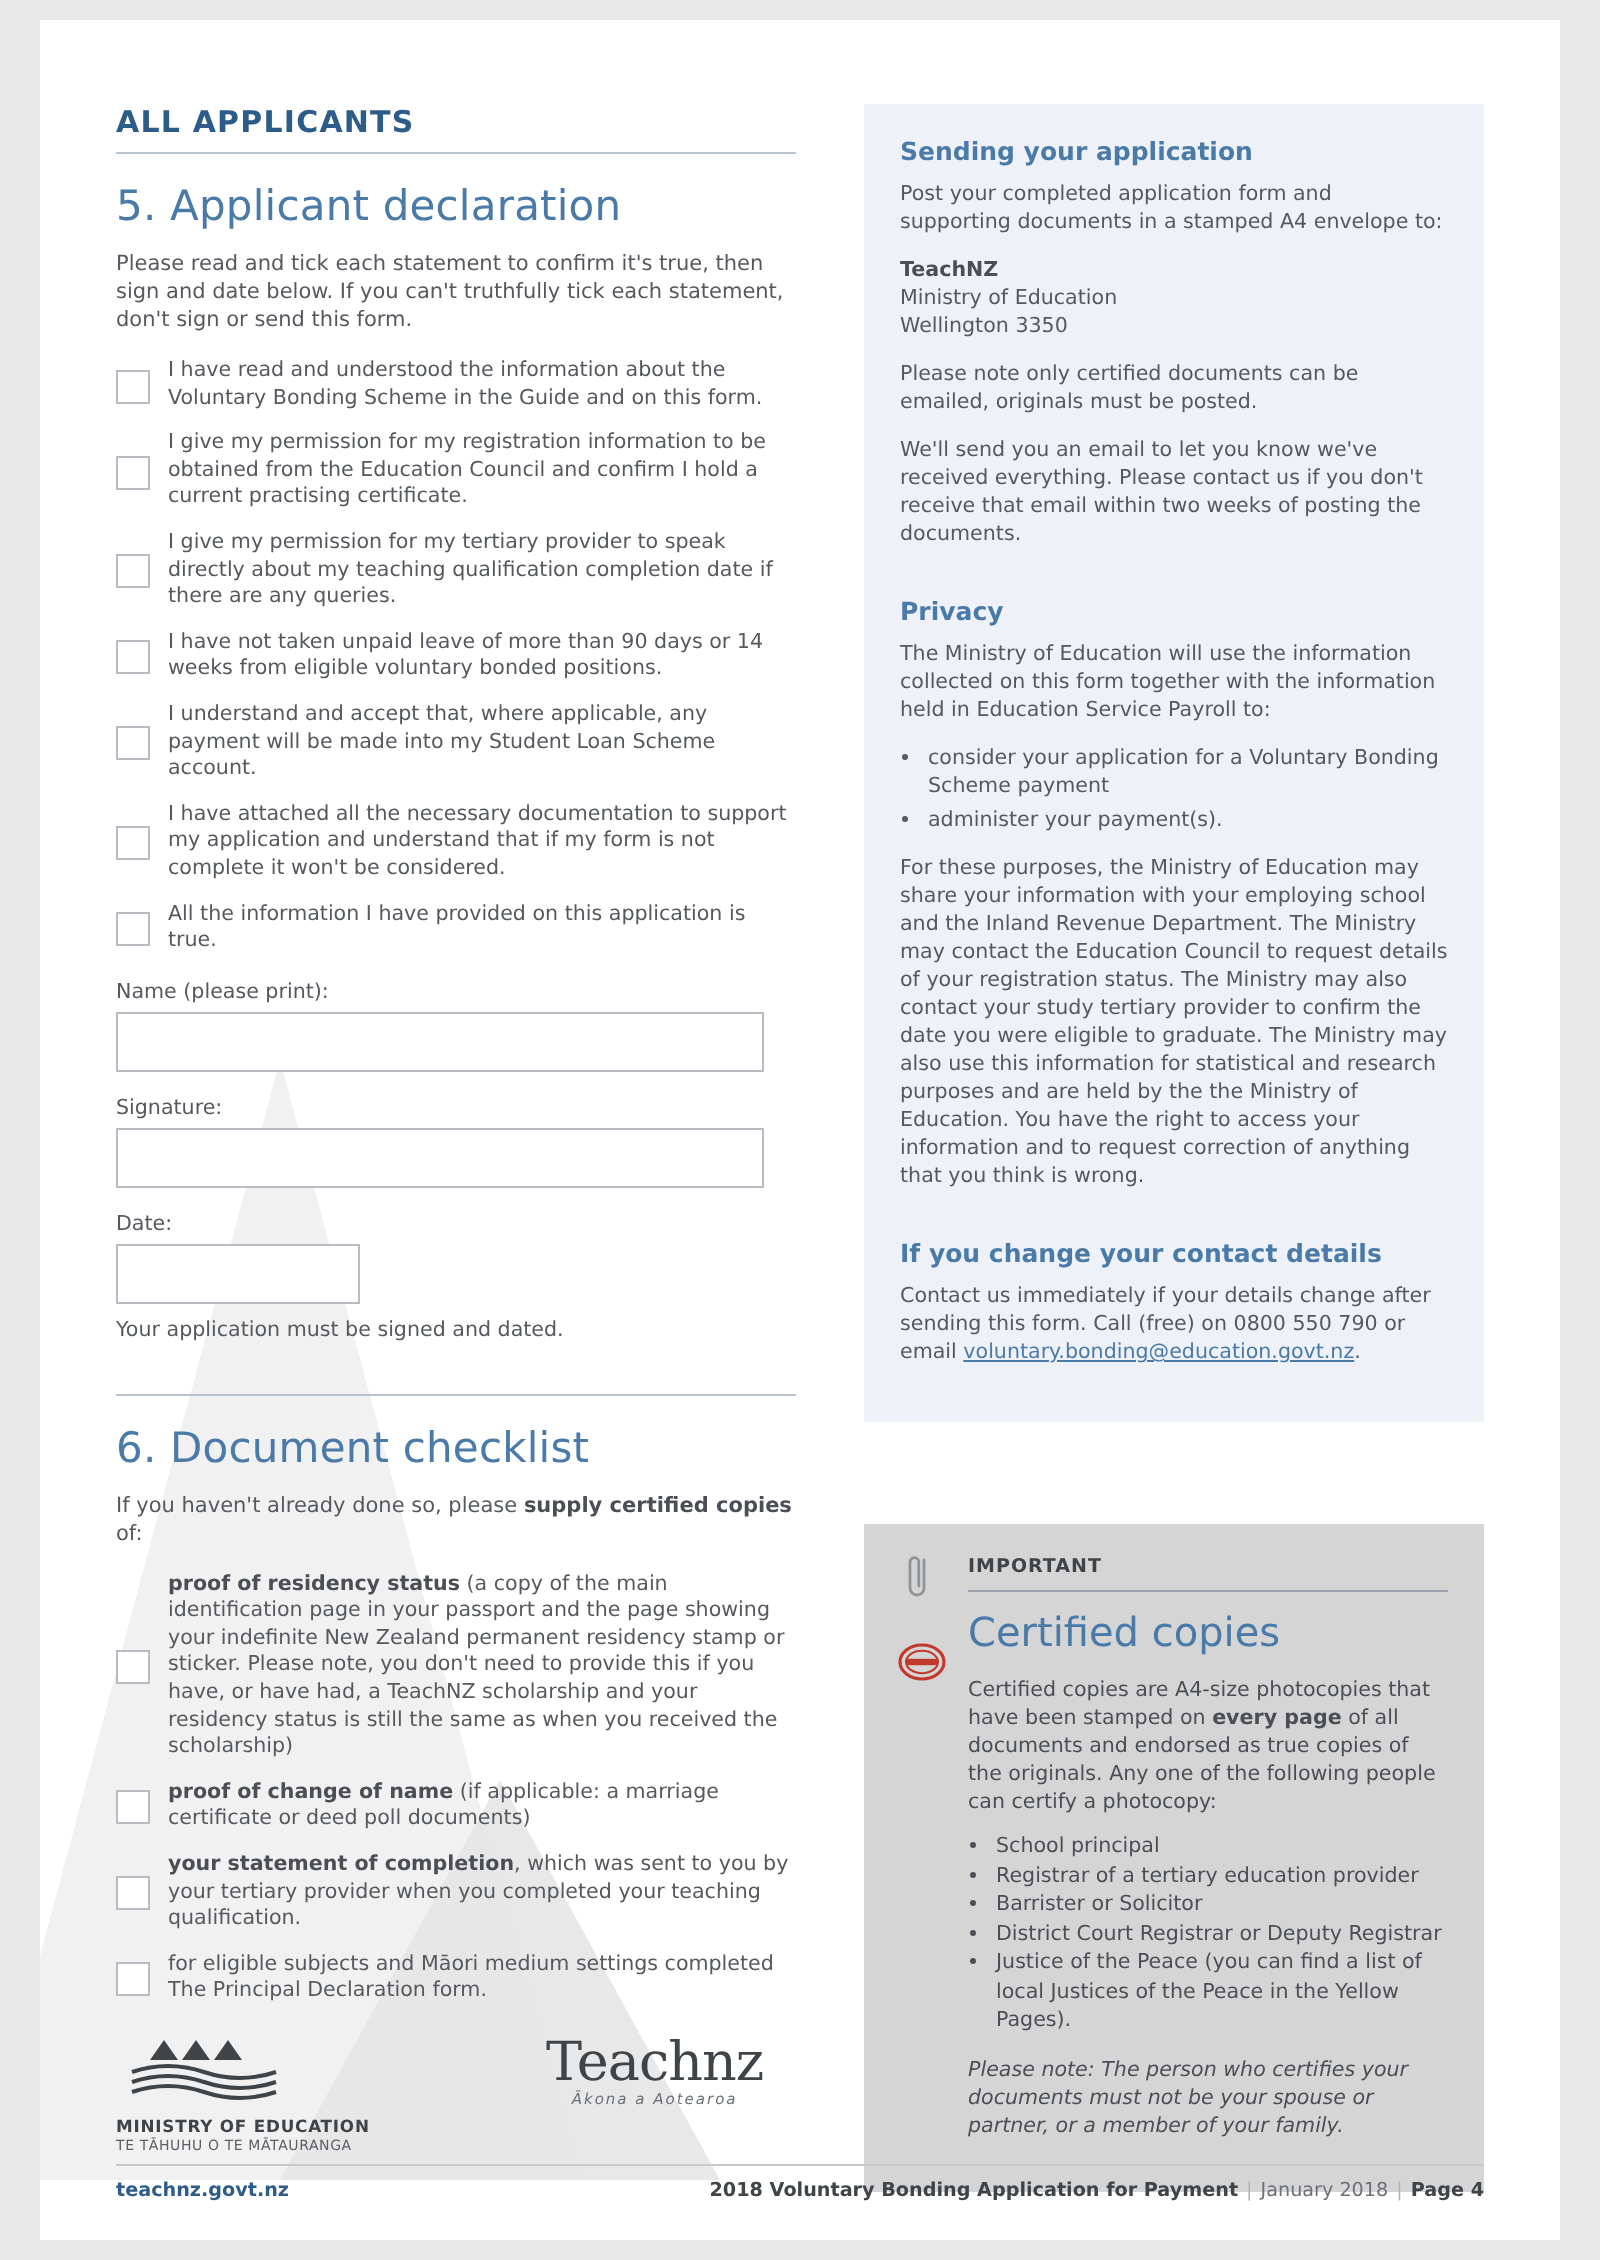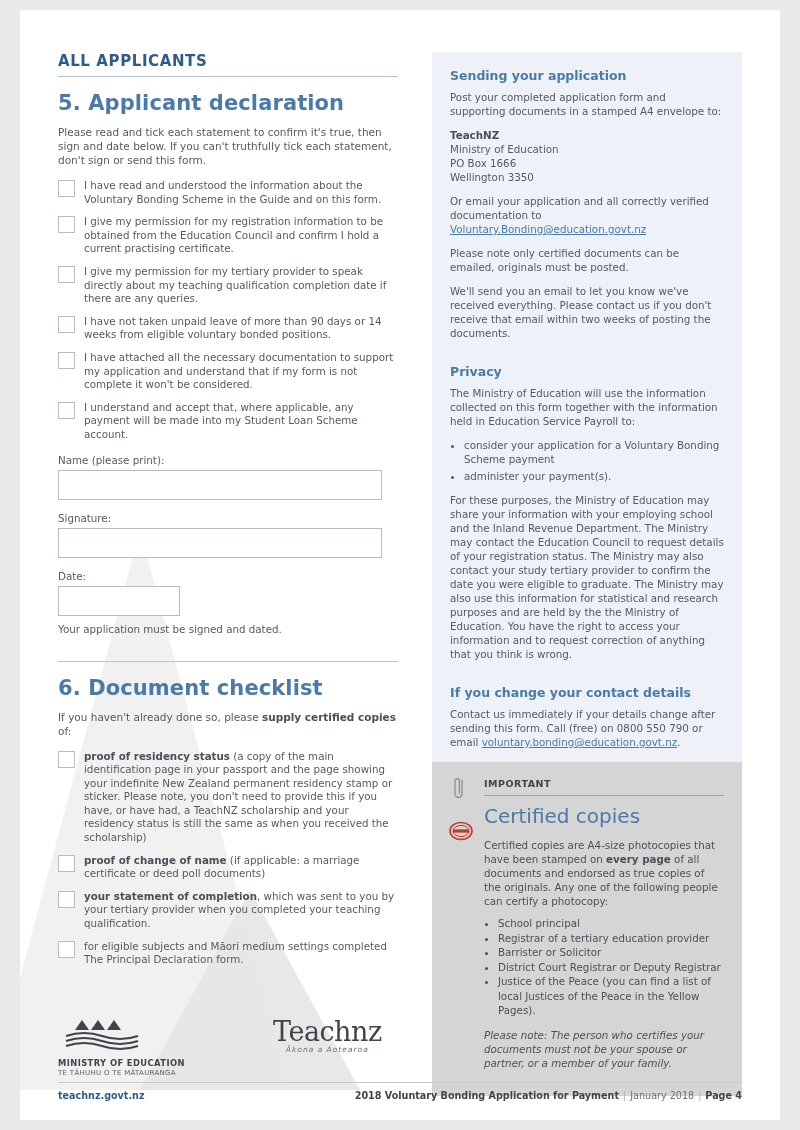--- a/index.html
+++ b/index.html
@@ -36,26 +36,26 @@
   .left{
     position:absolute;left:38px;top:42px;width:340px;
     color:#5b6066;
   }
   .allapp{
     font-size:15px;font-weight:bold;letter-spacing:.6px;
     color:#2d5c8a;margin-bottom:6px;
   }
   .rule{border-top:1px solid #b9c4d2;margin:0 0 14px 0;}
   h2.sec{
-    font-size:21px;font-weight:bold;color:#4a7aa8;
+    font-size:21px;font-weight:normal;color:#4a7aa8;
     margin:0 0 10px 0;letter-spacing:.1px;
   }
   p.lead{font-size:10.5px;line-height:14px;margin:0 0 12px 0;color:#55595e;}
 
-  .cbrow{display:flex;align-items:flex-start;margin-bottom:9px;}
+  .cbrow{display:flex;align-items:center;margin-bottom:9px;}
   .cb{
     flex:0 0 auto;width:15px;height:15px;border:1px solid #b7bcc3;
     background:#fff;margin-right:9px;margin-top:1px;
   }
   .cbtxt{font-size:10.3px;line-height:13.6px;color:#55595e;}
 
   .fieldlabel{font-size:10.3px;color:#55595e;margin:12px 0 4px 0;}
   .inputbox{
     border:1px solid #b7bcc3;background:#fff;height:28px;width:322px;
   }
@@ -157,25 +157,29 @@
       <div class="cbrow">
         <div class="cb"></div>
         <div class="cbtxt">I give my permission for my tertiary provider to speak directly about my teaching qualification completion date if there are any queries.</div>
       </div>
       <div class="cbrow">
         <div class="cb"></div>
         <div class="cbtxt">I have not taken unpaid leave of more than 90 days or 14 weeks from eligible voluntary bonded positions.</div>
       </div>
       <div class="cbrow">
         <div class="cb"></div>
+        <div class="cbtxt">I understand and accept that, where applicable, any payment will be made into my Student Loan Scheme account.</div>
+      </div>
+      <div class="cbrow">
+        <div class="cb"></div>
         <div class="cbtxt">I have attached all the necessary documentation to support my application and understand that if my form is not complete it won't be considered.</div>
       </div>
       <div class="cbrow">
         <div class="cb"></div>
-        <div class="cbtxt">I understand and accept that, where applicable, any payment will be made into my Student Loan Scheme account.</div>
+        <div class="cbtxt">All the information I have provided on this application is true.</div>
       </div>
 
       <div class="fieldlabel">Name (please print):</div>
       <div class="inputbox"></div>
 
       <div class="fieldlabel">Signature:</div>
       <div class="inputbox"></div>
 
       <div class="fieldlabel">Date:</div>
       <div class="inputbox small"></div>
@@ -210,25 +214,23 @@
 
     <div class="right">
       <div class="panel">
 
         <h3 class="blue">Sending your application</h3>
         <p>Post your completed application form and supporting documents in a stamped A4 envelope to:</p>
 
         <div class="addr">
           <div class="nm">TeachNZ</div>
           <div>Ministry of Education</div>
-          <div>PO Box 1666</div>
           <div>Wellington 3350</div>
         </div>
 
-        <p><span>Or email your application and all correctly verified documentation to </span><span class="u" style="color:#4a7aa8">Voluntary.Bonding@education.govt.nz</span></p>
 
         <p>Please note only certified documents can be emailed, originals must be posted.</p>
         <p>We'll send you an email to let you know we've received everything. Please contact us if you don't receive that email within two weeks of posting the documents.</p>
 
         <h3 class="blue mt">Privacy</h3>
         <p>The Ministry of Education will use the information collected on this form together with the information held in Education Service Payroll to:</p>
         <ul class="bul">
           <li>consider your application for a Voluntary Bonding Scheme payment</li>
           <li>administer your payment(s).</li>
         </ul>

